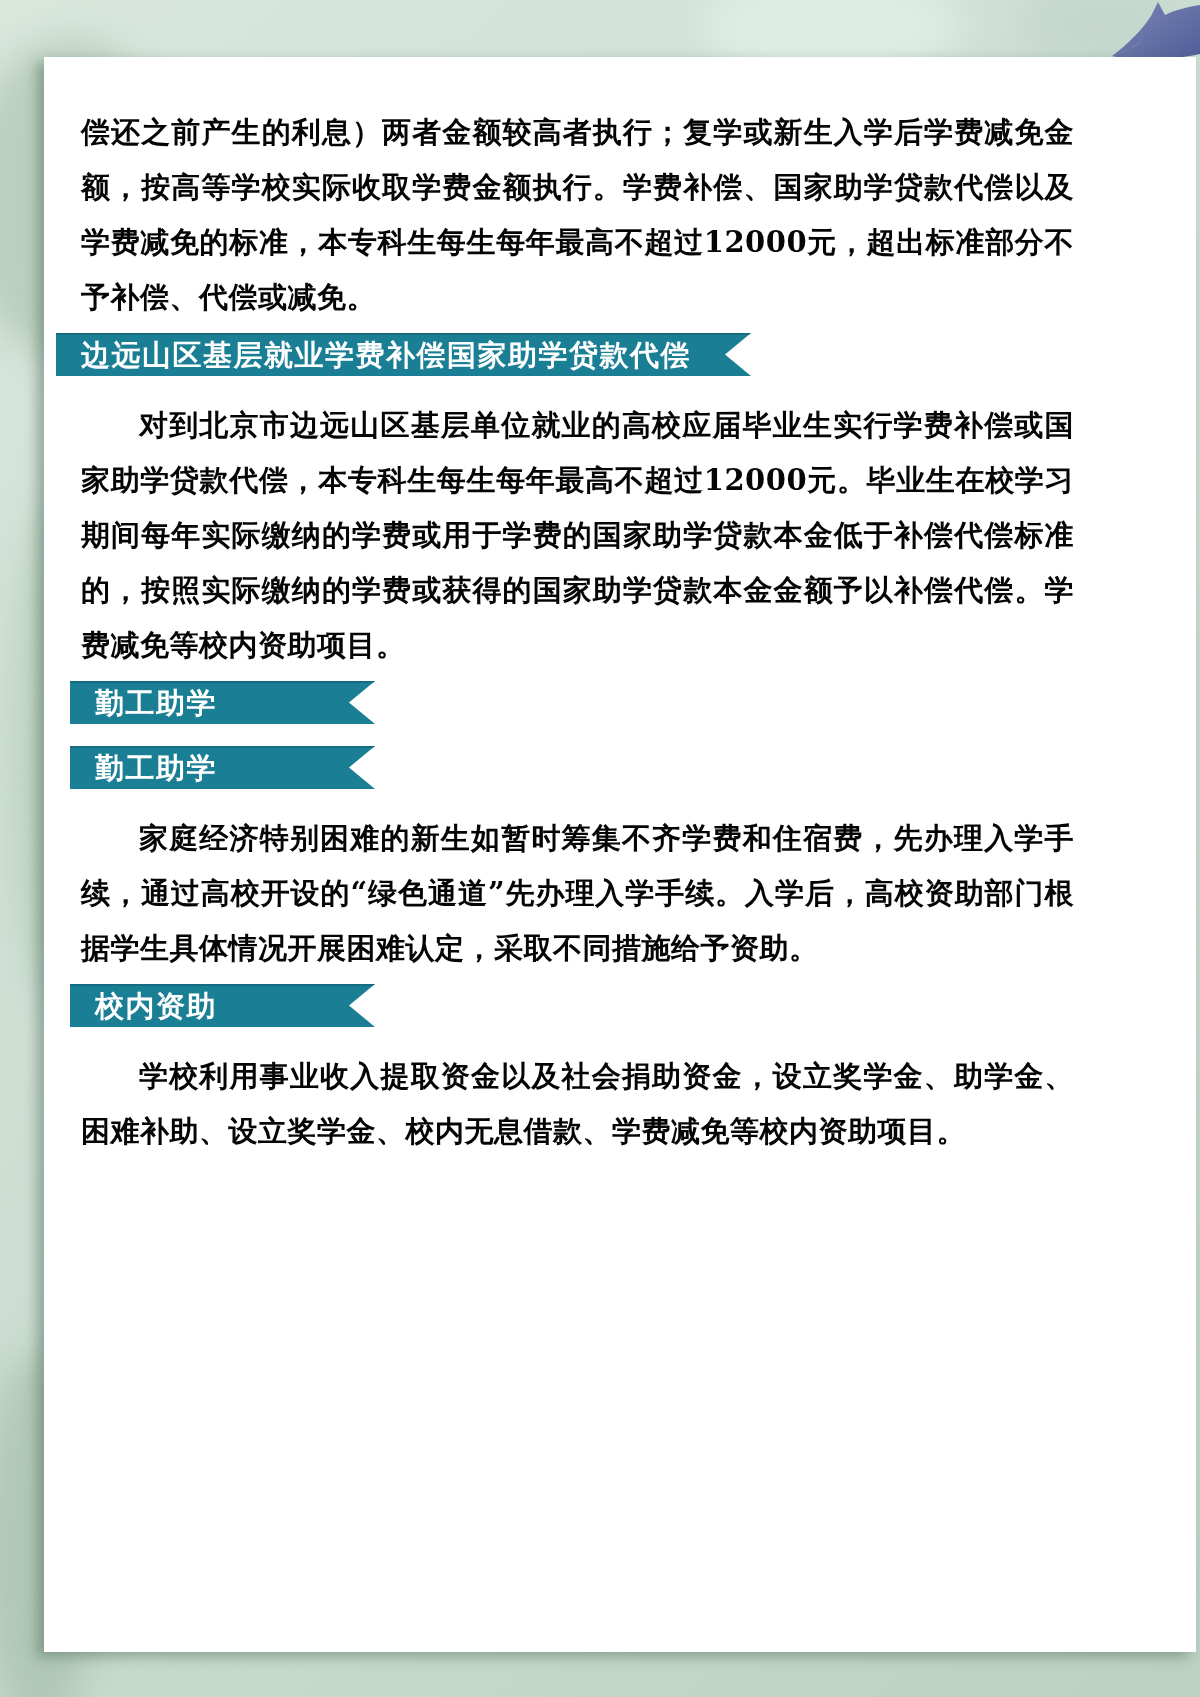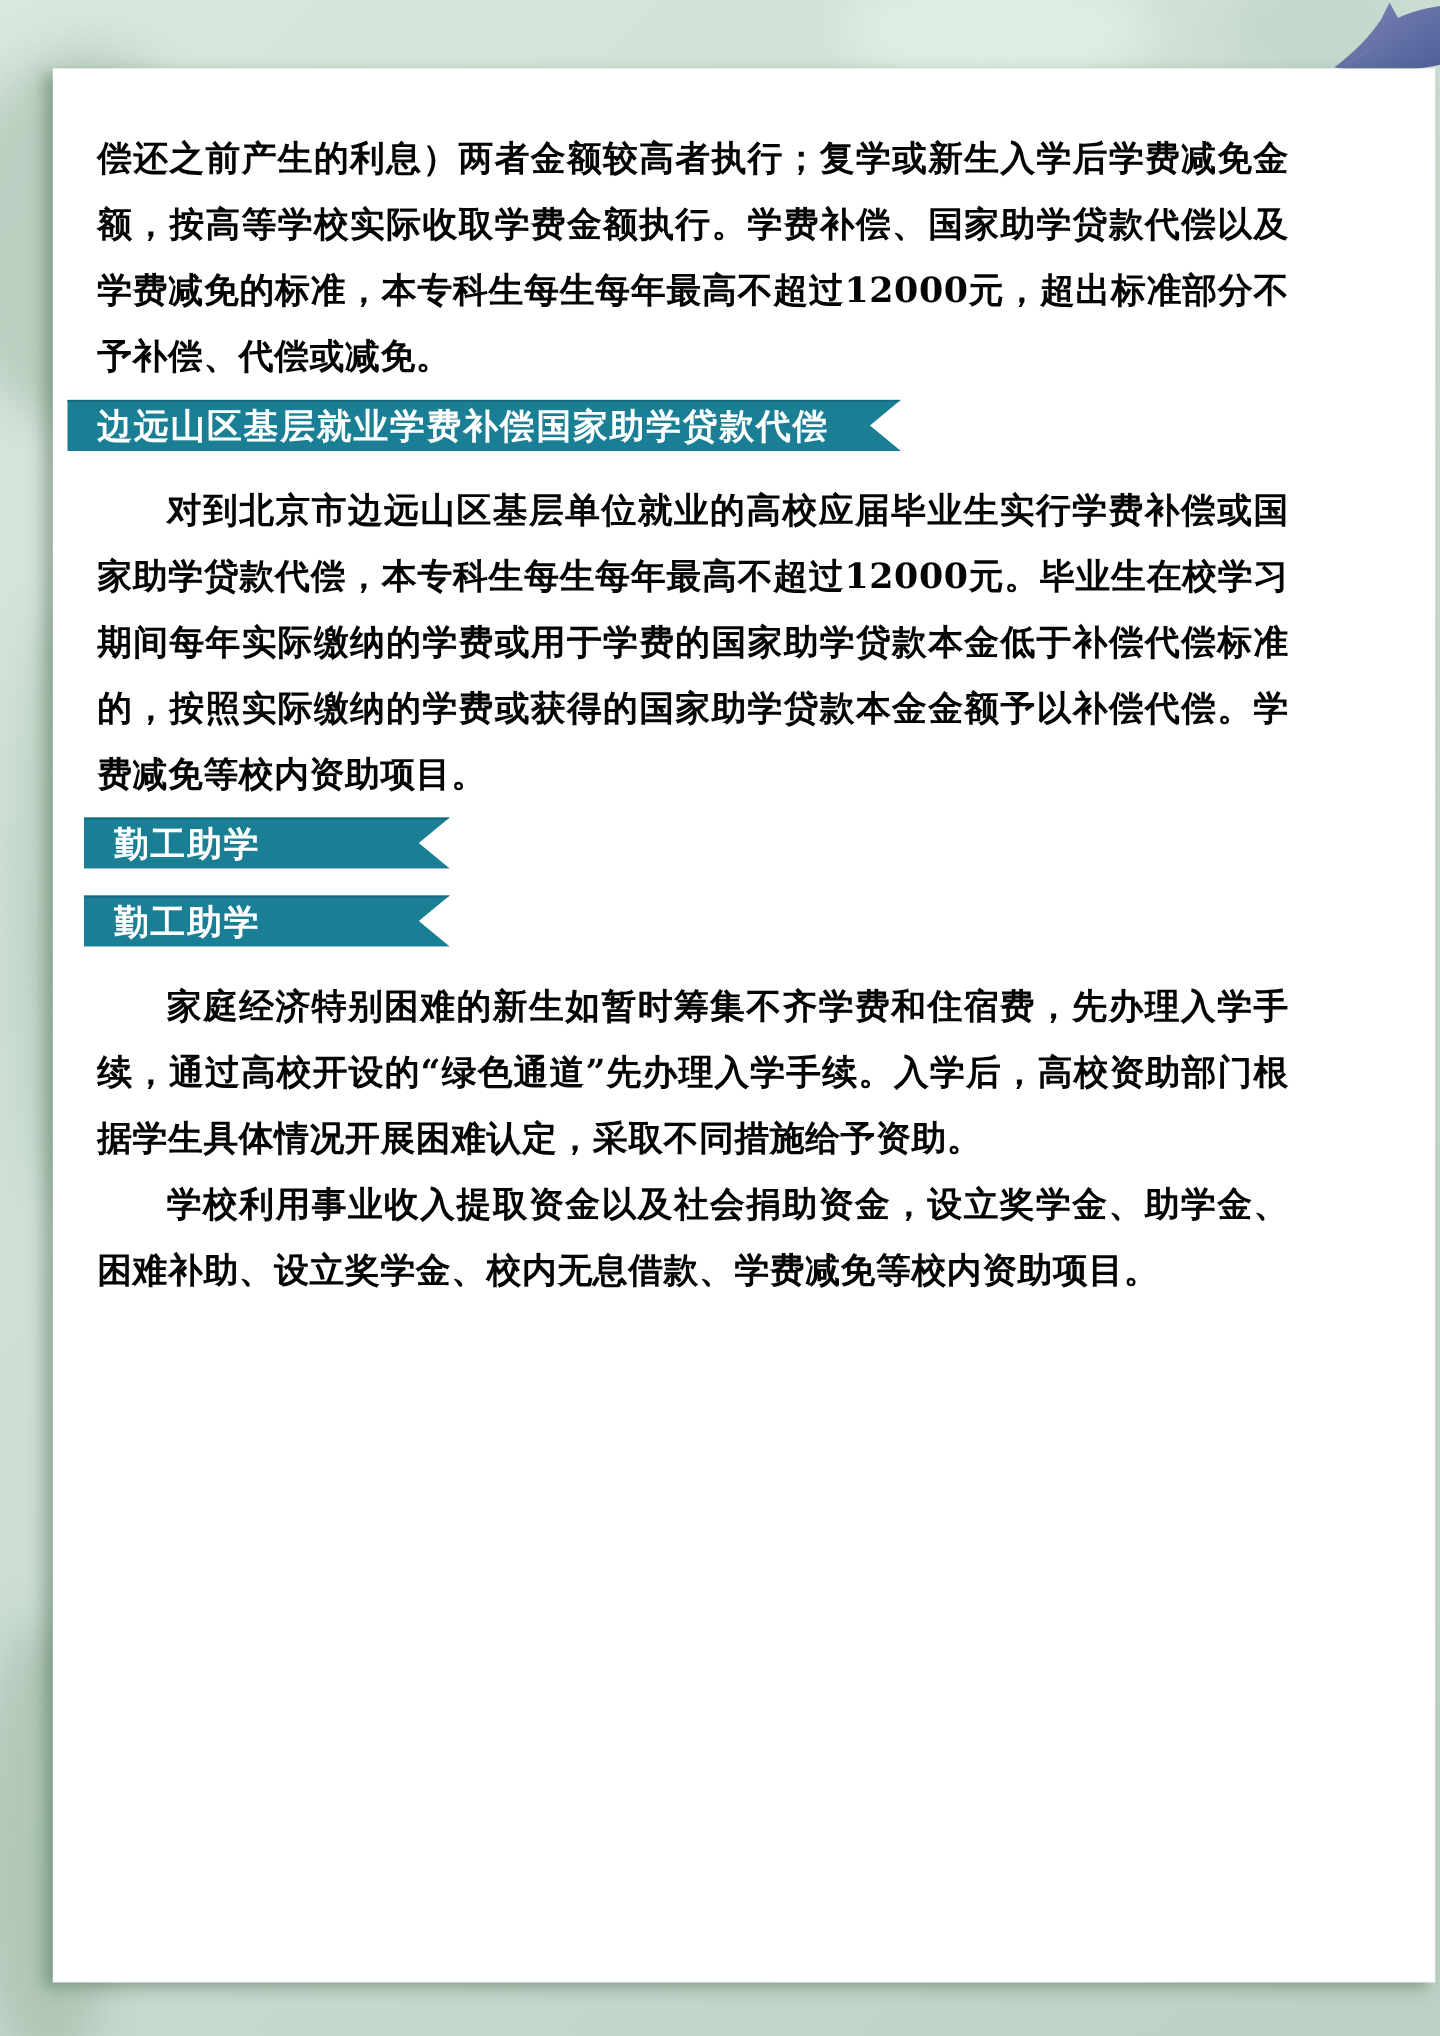--- a/index.html
+++ b/index.html
@@ -65,16 +65,19 @@
 
     <div class="banner w-short">
       <span>勤工助学</span>
     </div>
 
     <div class="banner w-short">
       <span>勤工助学</span>
     </div>
     <p class="para indent">家庭经济特别困难的新生如暂时筹集不齐学费和住宿费，先办理入学手续，通过高校开设的“绿色通道”先办理入学手续。入学后，高校资助部门根据学生具体情况开展困难认定，采取不同措施给予资助。</p>
 
+    <div class="banner w-short">
+      <span>校内资助</span>
+    </div>
     <p class="para indent">学校利用事业收入提取资金以及社会捐助资金，设立奖学金、助学金、困难补助、设立奖学金、校内无息借款、学费减免等校内资助项目。</p>
 
   </div>
 </div>
 
 </body></html>

